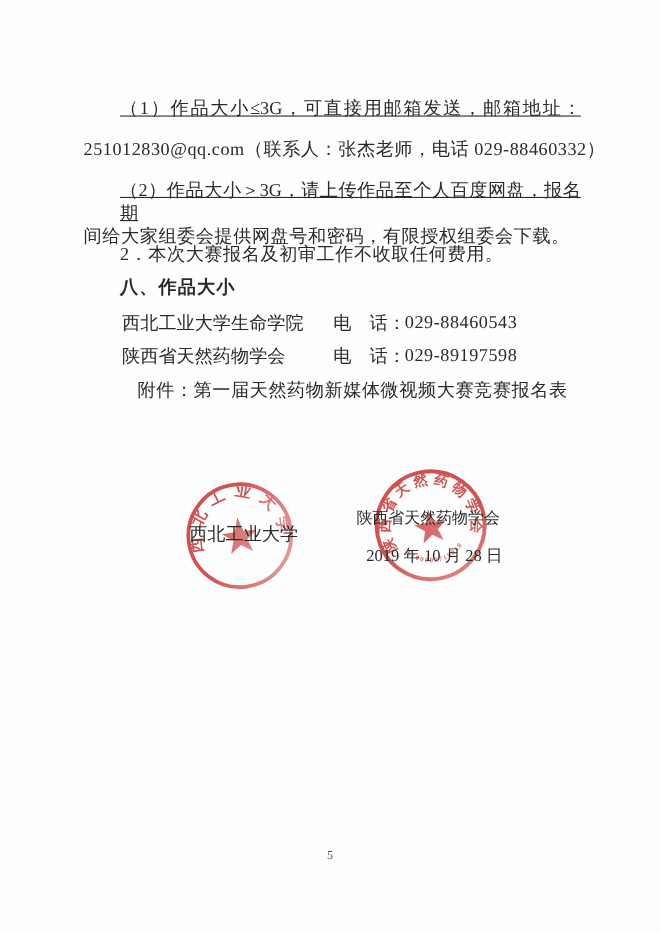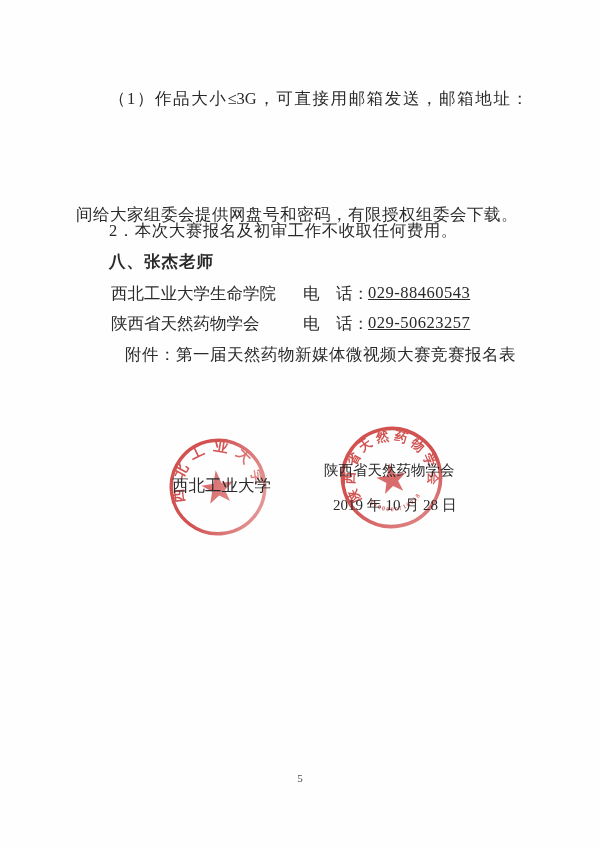--- a/index.html
+++ b/index.html
@@ -22,37 +22,38 @@
     line-height: 21px;
     color: var(--ink);
     white-space: nowrap;
     letter-spacing: 0.5px;
   }
   .just {
     white-space: normal;
     text-align: justify;
     text-align-last: justify;
     letter-spacing: 0;
+    text-decoration: underline;
   }
   .heading {
     font-family: "Liberation Sans", "DejaVu Sans", sans-serif;
     font-weight: bold;
     font-size: 16.5px;
     letter-spacing: 1px;
   }
   .contact-row { position: absolute; left: 0; top: 0; width: 100%; height: 22px; }
   .contact-row span {
     position: absolute;
     font-size: 16.5px;
     color: var(--ink);
     white-space: nowrap;
   }
   .org { left: 111px; }
   .phone-label { left: 303px; }
-  .phone-num { left: 368px; letter-spacing: 0.5px; text-decoration: underline; }
+  .phone-num { left: 368px; letter-spacing: 0.5px; }
 
   
   .stamp {
     position: absolute;
     mix-blend-mode: multiply;
     opacity: 0.92;
   }
   .stamp-left {
     left: 167px; top: 436px; width: 102px; height: 102px;
     transform: rotate(-8deg);
@@ -89,34 +90,36 @@
     font-size: 11px;
     color: #4a4a4a;
   }
 </style>
 </head>
 <body>
 
 <div class="page">
 
   <div class="line just" style="left:109px; top:88px; width:419px;">（1）作品大小≤3G，可直接用邮箱发送，邮箱地址：</div>
+  <div class="line" style="left:76px; top:125px;">251012830@qq.com（联系人：张杰老师，电话 029-88460332）</div>
+  <div class="line just" style="left:109px; top:162px; width:419px;">（2）作品大小＞3G，请上传作品至个人百度网盘，报名期</div>
   <div class="line" style="left:76px; top:192px;margin-top:12px;">间给大家组委会提供网盘号和密码，有限授权组委会下载。</div>
   <div class="line" style="left:109px; top:220px;">2．本次大赛报名及初审工作不收取任何费用。</div>
 
-  <div class="line heading" style="left:109px; top:251px;">八、张杰老师</div>
+  <div class="line heading" style="left:109px; top:251px;">八、作品大小</div>
 
   <div class="contact-row" style="top:283px;">
     <span class="org">西北工业大学生命学院</span>
     <span class="phone-label">电　话：</span>
     <span class="phone-num">029-88460543</span>
   </div>
   <div class="contact-row" style="top:313px;">
     <span class="org">陕西省天然药物学会</span>
     <span class="phone-label">电　话：</span>
-    <span class="phone-num">029-50623257</span>
+    <span class="phone-num">029-89197598</span>
   </div>
 
   <div class="line" style="left:125px; top:344px;">附件：第一届天然药物新媒体微视频大赛竞赛报名表</div>
 
   <div class="overlay-text" style="left:172px; top:475px; font-size:16.5px;">西北工业大学</div>
   <div class="overlay-text" style="left:324px; top:461px; font-size:14.5px;">陕西省天然药物学会</div>
   <div class="overlay-text" style="left:333px; top:496px; font-size:15px;">2019 年 10 月 28 日</div>
 
   <svg class="stamp stamp-left" viewBox="0 0 120 120" aria-hidden="true">
     <circle class="seal-ring" cx="60" cy="60" r="55"></circle>

